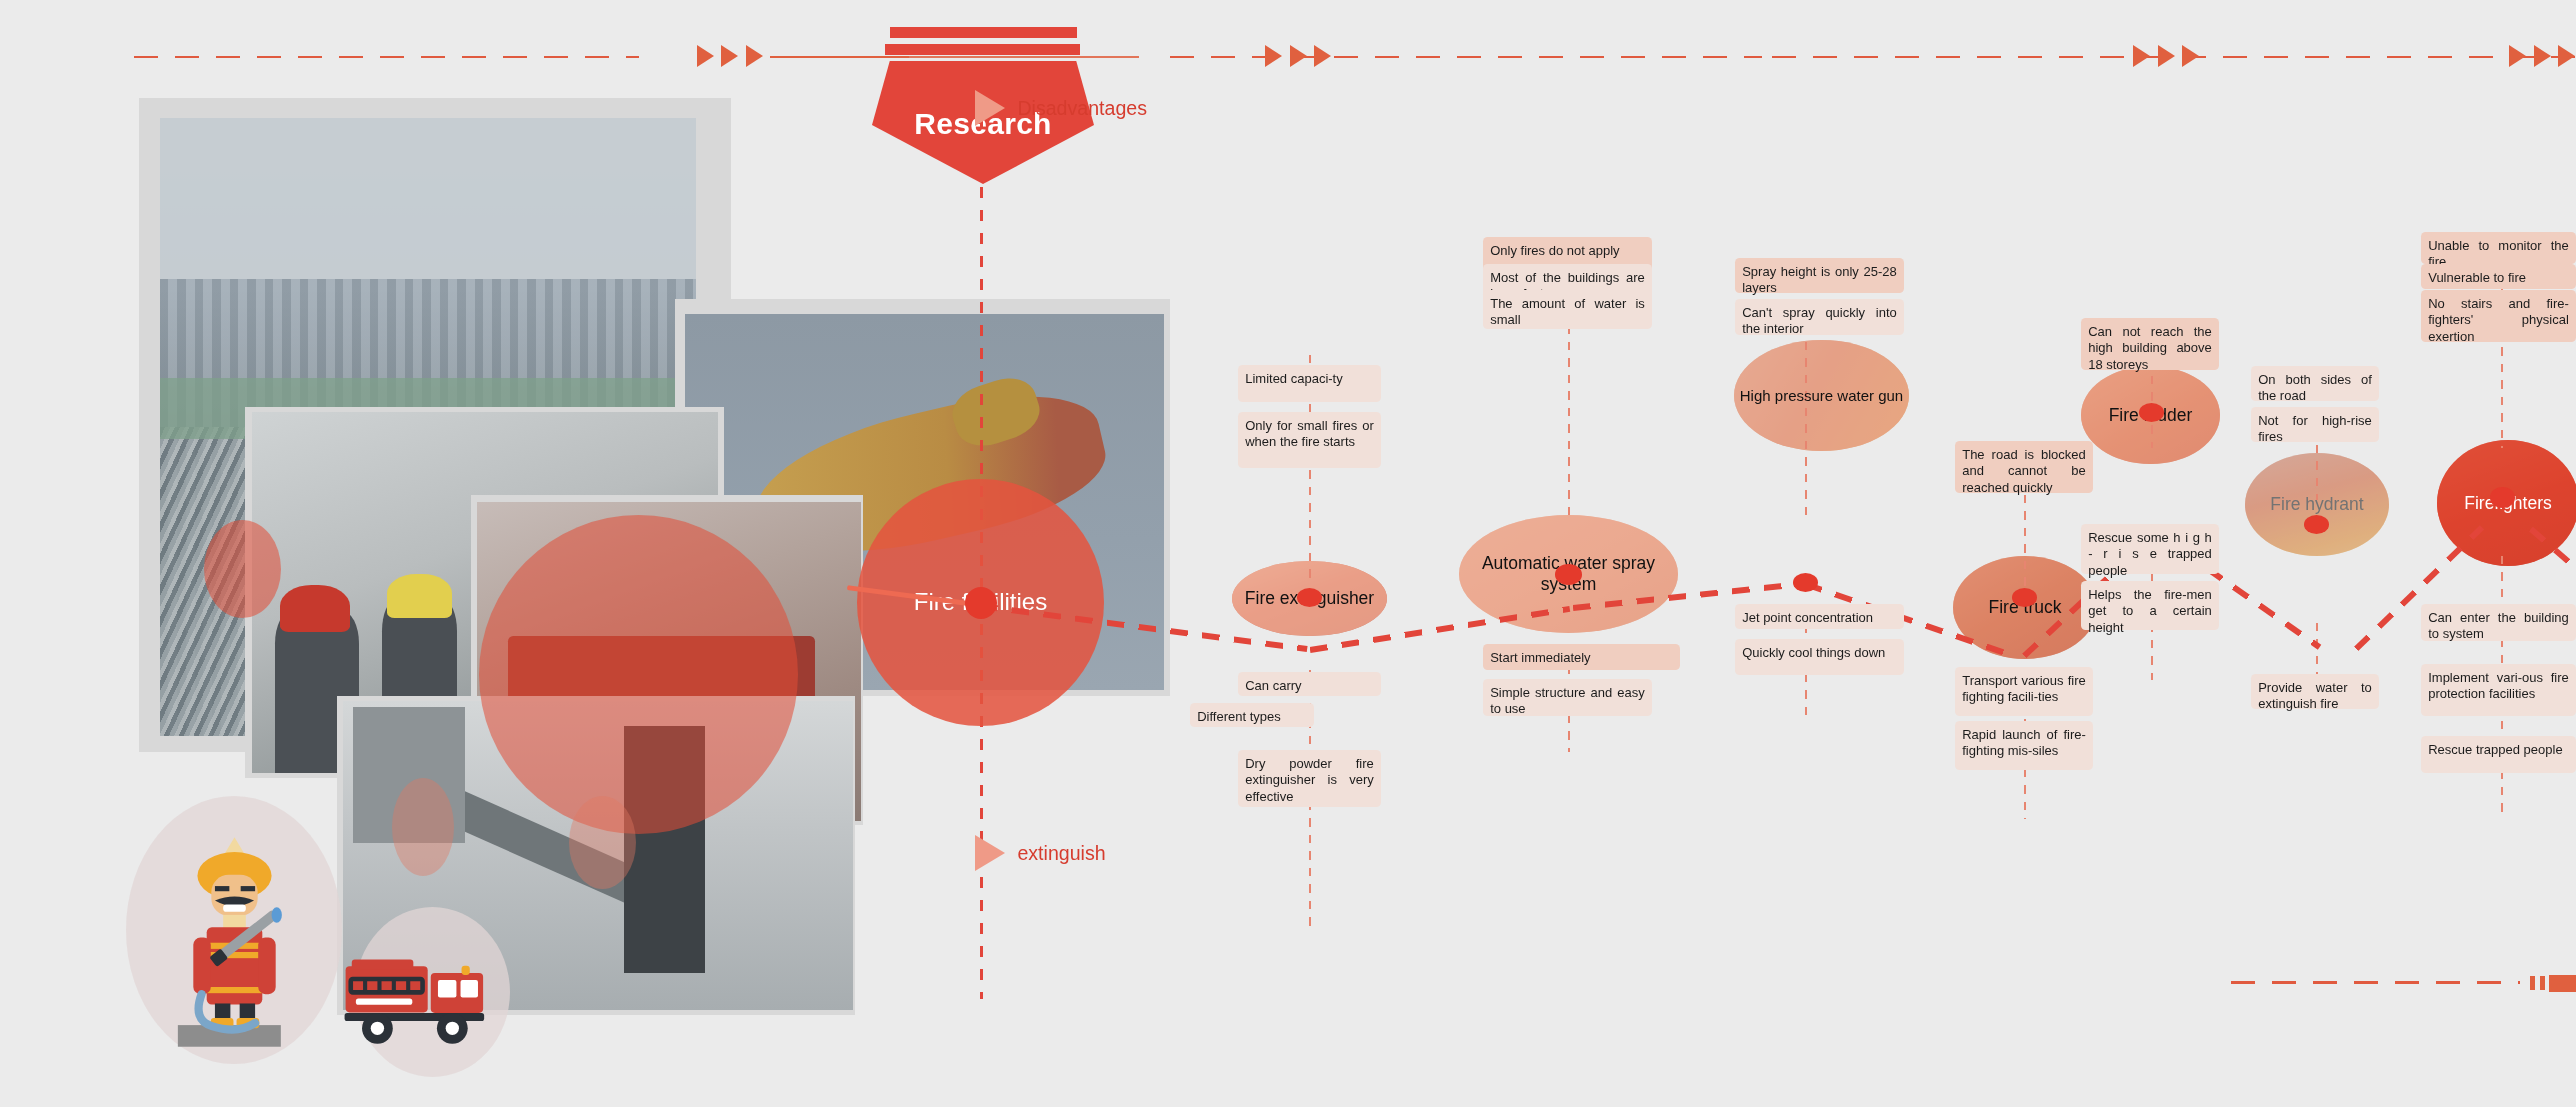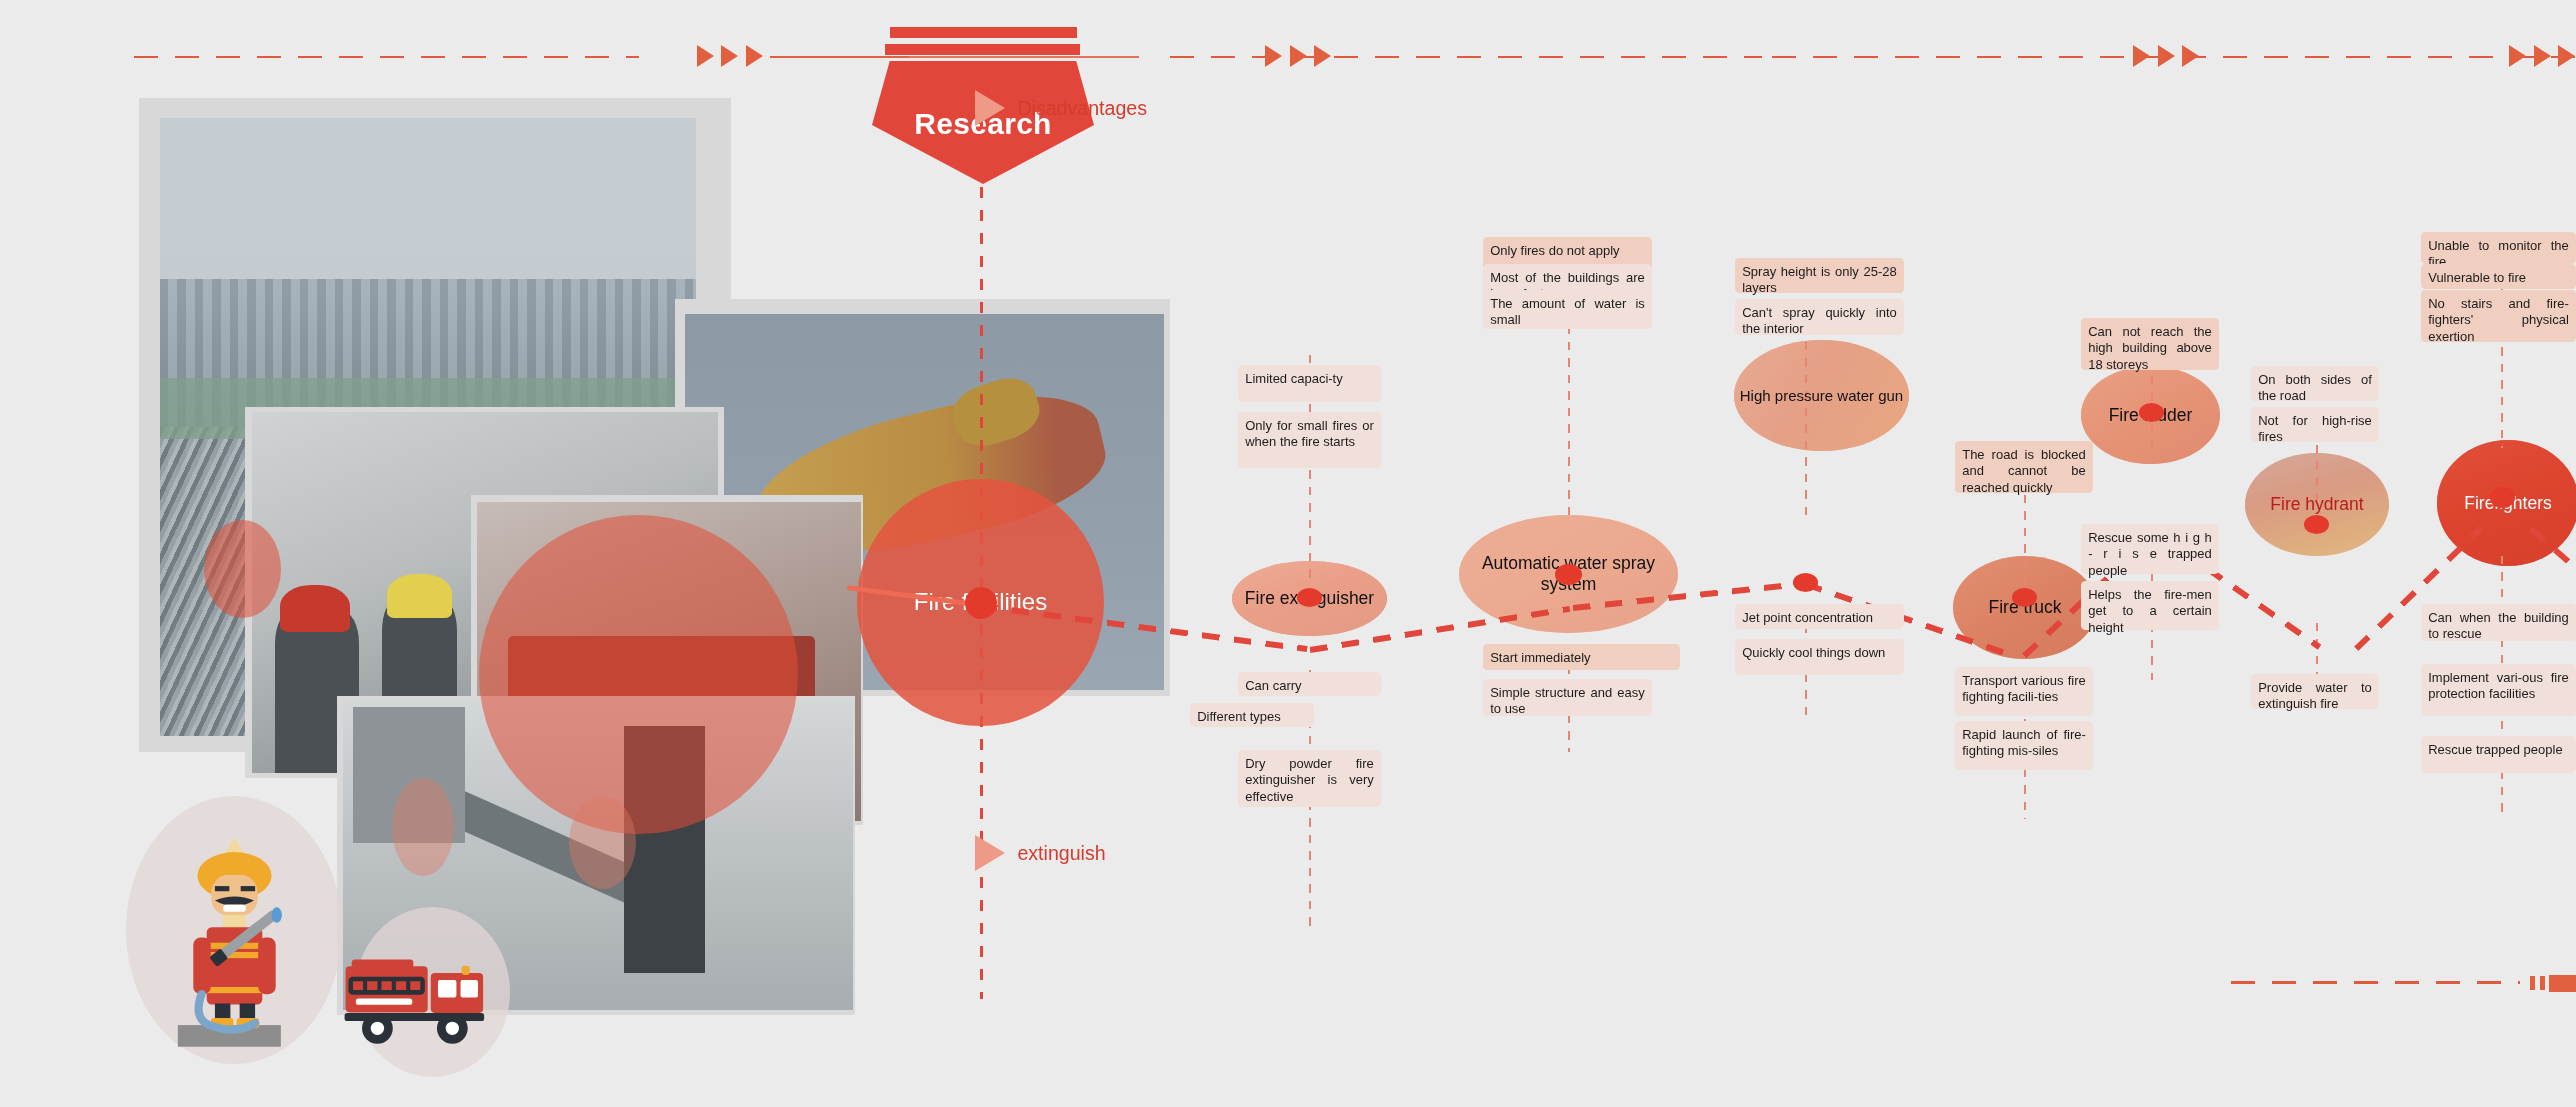--- a/index.html
+++ b/index.html
@@ -327,37 +327,37 @@
   <div class="chip" style="left:2081px;top:524px;width:138px;height:50px;">Rescue some h i g h - r i s e trapped people</div>
   <div class="chip" style="left:2081px;top:581px;width:138px;height:49px;">Helps the fire-men get to a certain height</div>
 
   <div class="vstem" style="left:2316px;top:412px;height:88px;"></div>
   <div class="vstem" style="left:2316px;top:623px;height:67px;"></div>
   <div class="chip" style="left:2251px;top:366px;width:128px;height:35px;">On both sides of the road</div>
   <div class="chip" style="left:2251px;top:407px;width:128px;height:35px;">Not for high-rise fires</div>
   <div class="node" style="left:2245px;top:453px;width:144px;height:103px;">
     <div class="imgbg" style="background:linear-gradient(165deg,#c7a59a 0%,#cf8d72 40%,#d9b06a 80%,#ddc37c 100%);"></div>
     <div class="tint" style="background:rgba(230,175,155,.42);"></div>
-    <div class="cap" style="color:#b91c1c;font-size:17.5px;">Fire hydrant</div>
+    <div class="cap" style="color:#737373;font-size:17.5px;">Fire hydrant</div>
   </div>
   <div class="hub" style="left:2304px;top:515px;width:25px;height:18.5px;"></div>
   <div class="chip" style="left:2251px;top:674px;width:128px;height:35px;">Provide water to extinguish fire</div>
 
   <div class="vstem" style="left:2501px;top:232px;height:216px;"></div>
   <div class="vstem" style="left:2501px;top:556px;height:258px;"></div>
   <div class="chip dark" style="left:2421px;top:232px;width:155px;height:32px;">Unable to monitor the fire</div>
   <div class="chip dark" style="left:2421px;top:264px;width:155px;height:25px;">Vulnerable to fire</div>
   <div class="chip dark" style="left:2421px;top:290px;width:155px;height:52px;">No stairs and fire-fighters' physical exertion</div>
   <div class="node" style="left:2437px;top:440px;width:142px;height:126px;">
     <div class="imgbg" style="background:linear-gradient(160deg,#e06046 0%,#d8412b 50%,#c73a28 100%);"></div>
     <div class="tint" style="background:rgba(225,70,48,.62);"></div>
     <div class="cap" style="color:#fff;font-size:17.5px;">Firefighters</div>
   </div>
   <div class="hub" style="left:2490px;top:487px;width:25px;height:20.6px;"></div>
-  <div class="chip" style="left:2421px;top:604px;width:155px;height:37px;">Can when the building to rescue</div>
+  <div class="chip" style="left:2421px;top:604px;width:155px;height:37px;">Can enter the building to system</div>
   <div class="chip" style="left:2421px;top:664px;width:155px;height:52px;">Implement vari-ous fire protection facilities</div>
   <div class="chip" style="left:2421px;top:736px;width:155px;height:37px;">Rescue trapped people</div>
 
   <div class="node" style="left:2802px;top:397px;width:0;height:0;"></div>
 
   <div class="rule dashed" style="left:2231px;top:981px;width:289px;height:3.1px;"></div>
   <div style="position:absolute;left:2530px;top:976px;width:4.6px;height:14.4px;background:#e0603f;"></div>
   <div style="position:absolute;left:2540px;top:976px;width:4.6px;height:14.4px;background:#e0603f;"></div>
   <div class="rule solid" style="left:2549px;top:975px;width:453px;height:16.5px;"></div>
 

